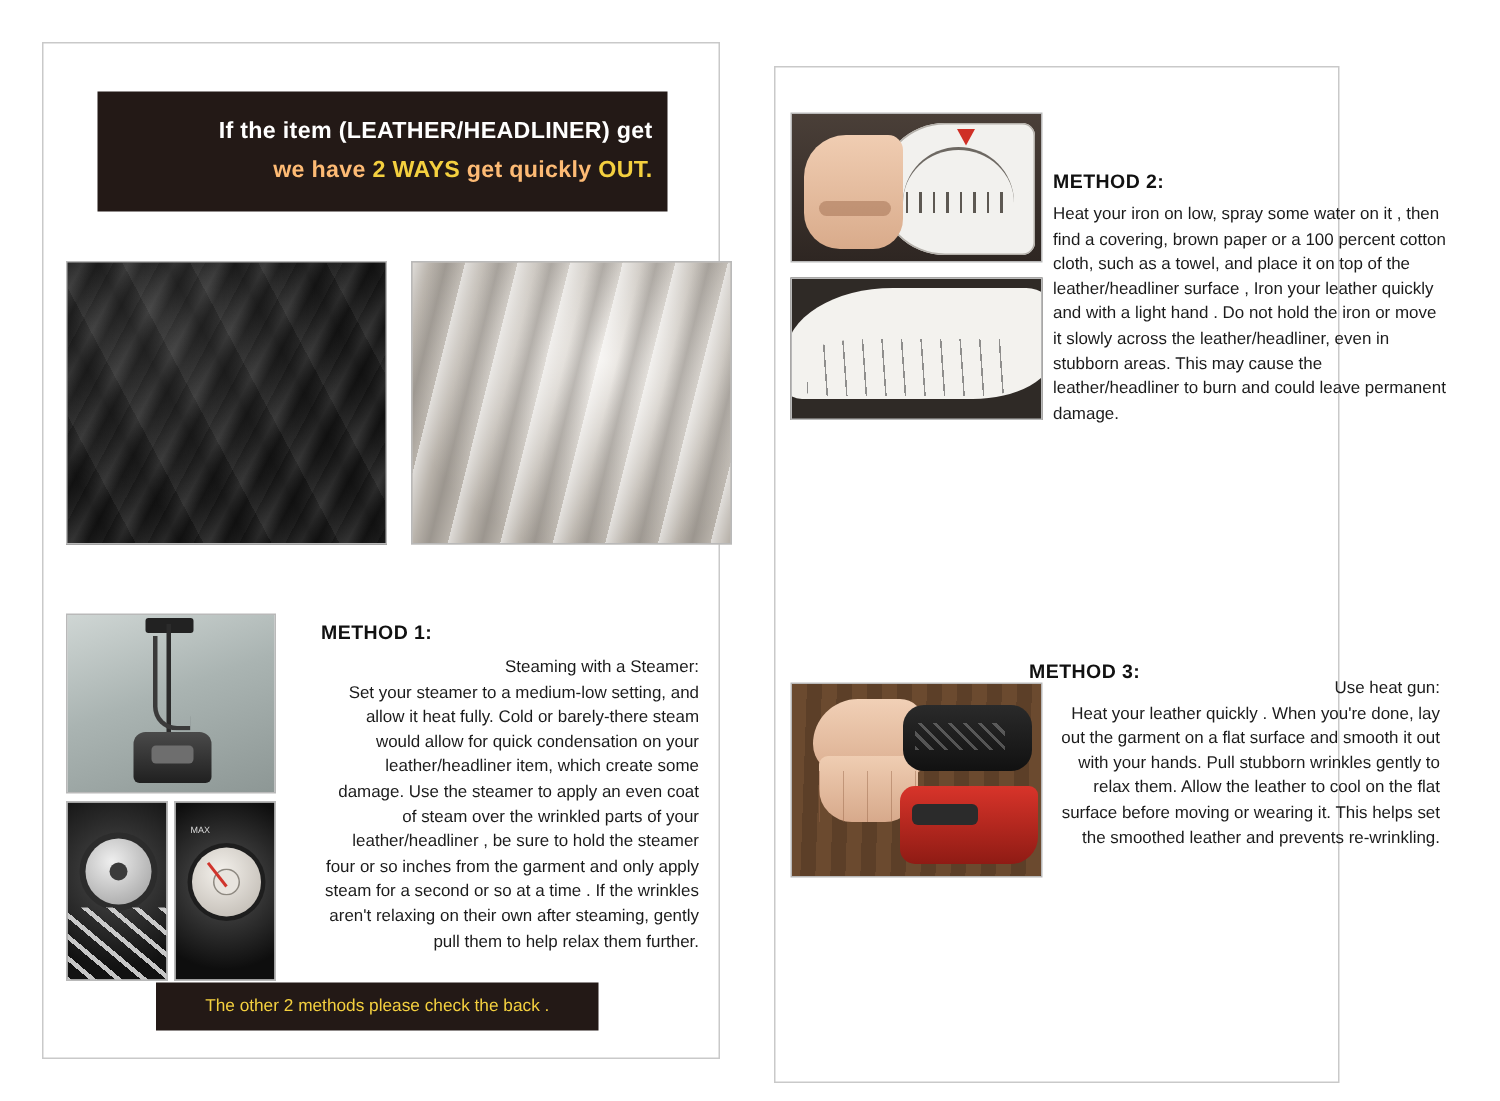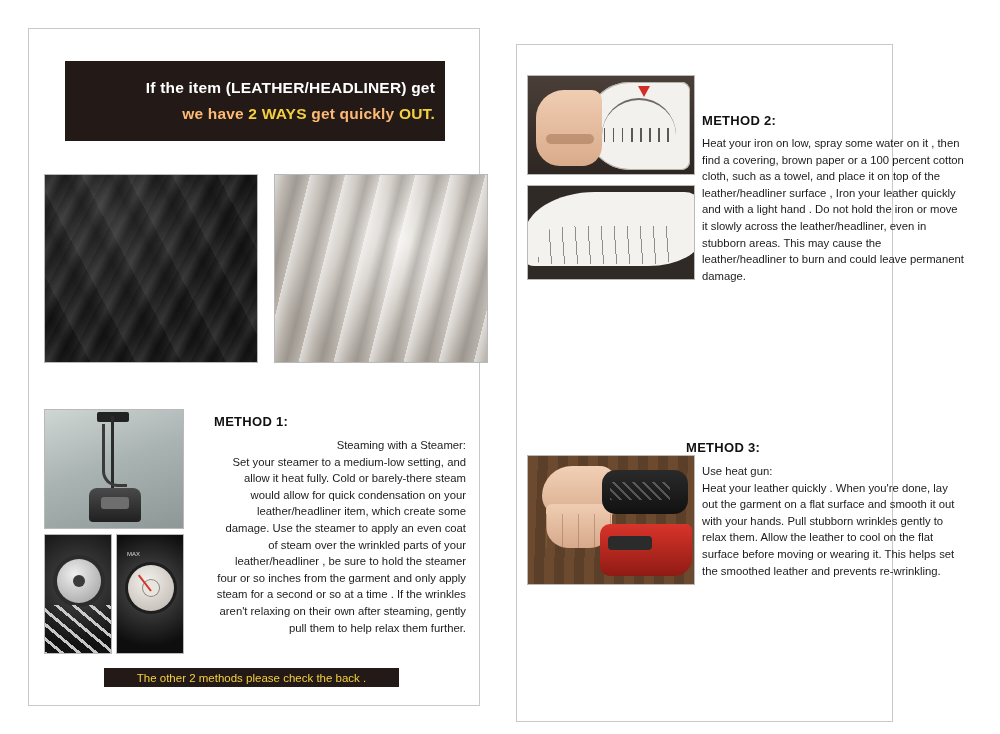--- a/index.html
+++ b/index.html
@@ -254,21 +254,21 @@
     position: absolute; left: 8px; bottom: 26px; width: 44px; height: 14px;
     background: #2b2b2b; border-radius: 4px;
   }
 
   
   .footer-note {
     position: absolute;
     left: 75px;
     bottom: 18px;
     width: 295px;
-    height: 19px;
+    height: 32px;
     background: #231916;
     color: #f4d03f;
     font-size: 11.5px;
     display: flex;
     align-items: center;
     justify-content: center;
     box-sizing: border-box;
   }
 </style>
 </head>
@@ -340,19 +340,19 @@
     <div class="tile tile-heatgun" style="left:10px; top:410px;">
       <div class="hg-hand-top"></div>
       <div class="hg-fingers"></div>
       <div class="hg-arm"></div>
       <div class="hg-gun">
         <div class="hg-nozzle"></div>
       </div>
     </div>
 
     <div class="method-title" style="left:169px; top:395px;">METHOD 3:</div>
-    <div class="method-body" style="left:185px; top:418px; width:258px;">
+    <div class="method-body" style="left:185px; top:406px; width:258px;text-align:right;">
       <span class="subhead">Use heat gun:</span>
       <span>Heat your leather quickly . When you're done, lay out the garment on a flat surface and smooth it out with your hands. Pull stubborn wrinkles gently to relax them. Allow the leather to cool on the flat surface before moving or wearing it. This helps set the smoothed leather and prevents re-wrinkling.</span>
     </div>
   </div>
 
 </div>
 
 </body></html>

